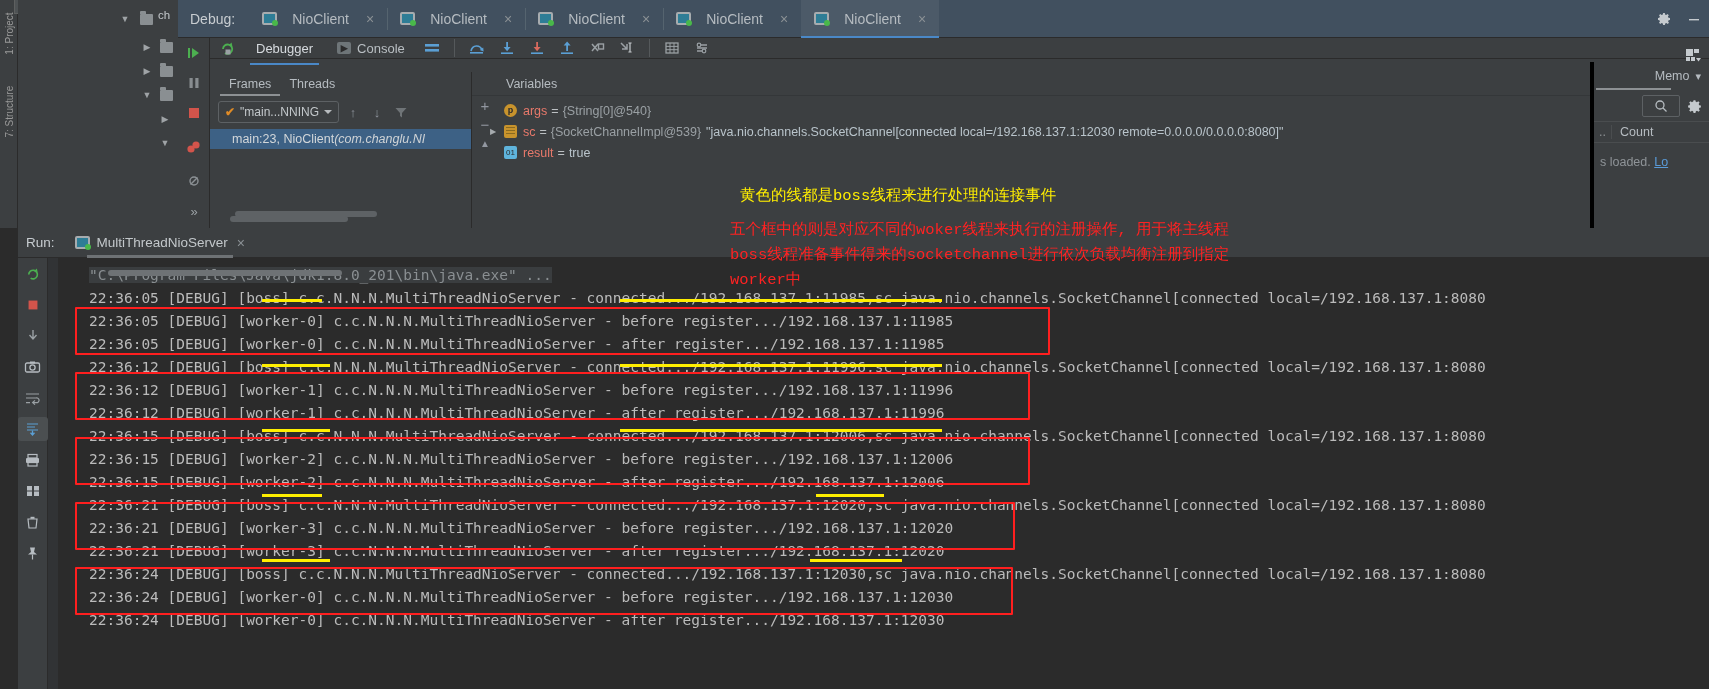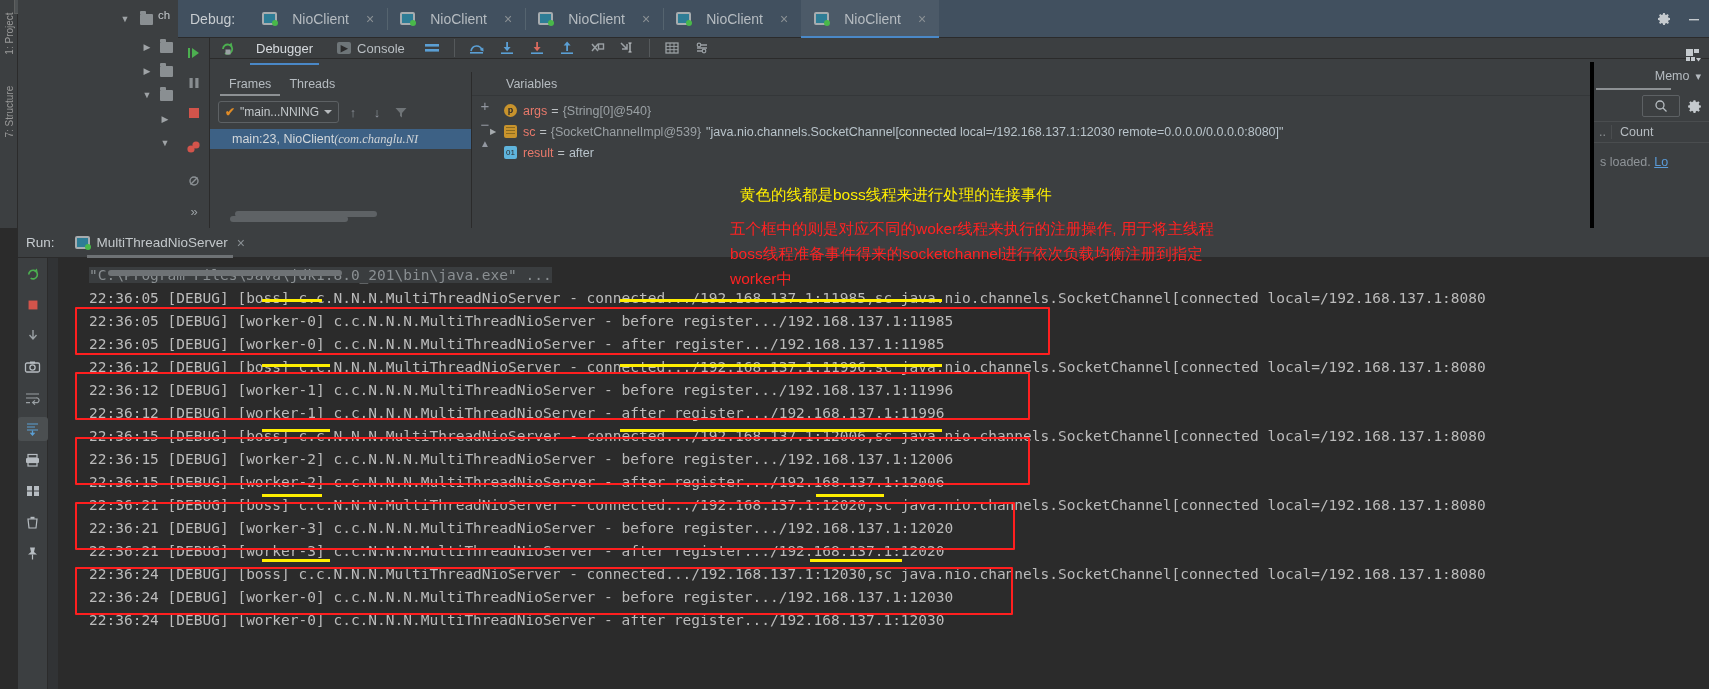--- a/index.html
+++ b/index.html
@@ -137,21 +137,21 @@
     background: #3c3f41; font-size: 12px; color: #c3c8cb; white-space: nowrap;
   }
   .check-mark { color: #e08b26; font-size: 12px; font-weight: bold; }
   .caret-dn { border-left: 4px solid transparent; border-right: 4px solid transparent; border-top: 4px solid #b7bbbe; }
   .mini-btn { width: 20px; height: 22px; display: flex; align-items: center; justify-content: center; color: #9297a0; font-size: 13px; }
   .frame-row {
     margin: 2px 0 0 0; height: 20px; background: #3d6185;
     display: flex; align-items: center; padding-left: 22px;
     font-size: 12.5px; color: #d3d7da; white-space: nowrap; overflow: hidden;
   }
-  .frame-row em { color: #cfd3d6; font-style: italic; font-family: Liberation Serif, serif; }
+  .frame-row em { color: #cfd3d6; font-style: italic; }
 
   .vars-pane { flex: 1 1 auto; position: relative; overflow: hidden; }
   .vars-header {
     height: 24px; padding-left: 34px; font-size: 12.5px; color: #b6bcc1;
     display: flex; align-items: center; border-bottom: 1px solid #343739;
   }
   .vars-gutter {
     position: absolute; left: 0; top: 24px; width: 26px; bottom: 0;
     display: flex; flex-direction: column; align-items: center; padding-top: 3px; gap: 6px;
   }
@@ -231,21 +231,21 @@
   }
   .cline {
     position: relative; height: 23px; line-height: 23px;
     font-family: "DejaVu Sans Mono", monospace; font-size: 14.5px;
     color: #bbbbbb; white-space: pre; padding-left: 41px;
   }
   .cline.cmd { color: #8a8f92; }
   .cline.cmd .cmdbg { background: #3a3d3f; }
 
   
-  .ann { position: absolute; font-family: Liberation Sans, sans-serif; white-space: nowrap; }
+  .ann { position: absolute; font-family: Liberation Mono, monospace; white-space: nowrap; }
   .ann.yellow { color: #ffee00; font-size: 15.5px; }
   .ann.red { color: #ff2222; font-size: 15.5px; }
   .ul-yellow { position: absolute; height: 3px; background: #ffee00; }
   .box-red { position: absolute; border: 2.5px solid #ff1f1f; border-radius: 1px; }
 
   .arrow-svg { display: block; }
   .hscroll {
     position: absolute; height: 6px; background: #5e6265; border-radius: 3px;
   }
 </style>
@@ -504,21 +504,21 @@
           <span class="vi obj"></span>
           <span class="v-name">sc</span>
           <span class="v-eq">=</span>
           <span class="v-ref">{SocketChannelImpl@539}</span>
           <span class="v-str" style="margin-left:5px;">"java.nio.channels.SocketChannel[connected local=/192.168.137.1:12030 remote=0.0.0.0/0.0.0.0:8080]"</span>
         </div>
         <div class="var-row">
           <span class="vi bool">01</span>
           <span class="v-name">result</span>
           <span class="v-eq">=</span>
-          <span class="v-str">after</span>
+          <span class="v-str">true</span>
         </div>
       </div>
     </div>
   </div>
 
   <div class="mem-pane">
     <div class="mem-tab">
       <span>Memo</span>
       <span style="color:#b6bcc1;font-size:11px;">▾</span>
     </div>

